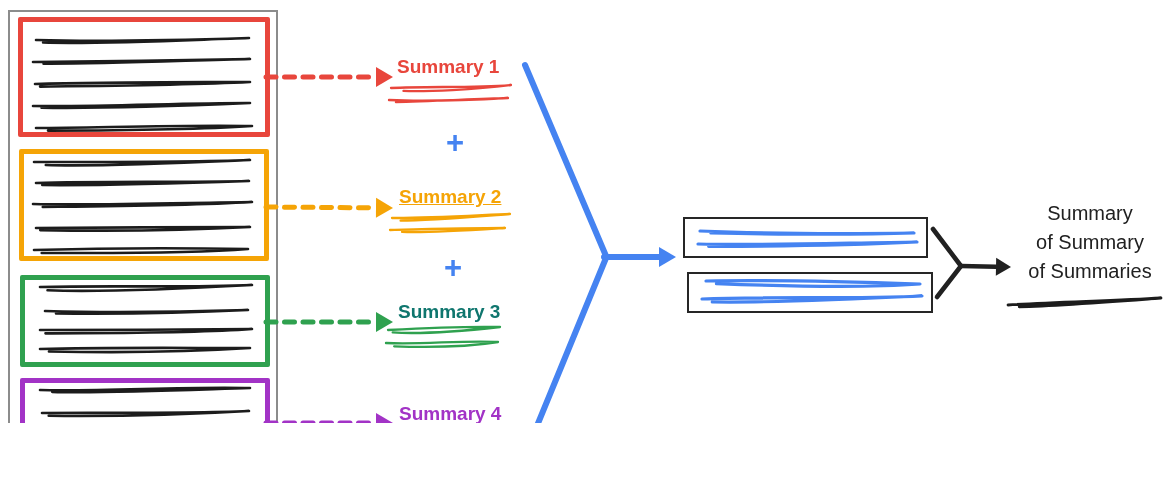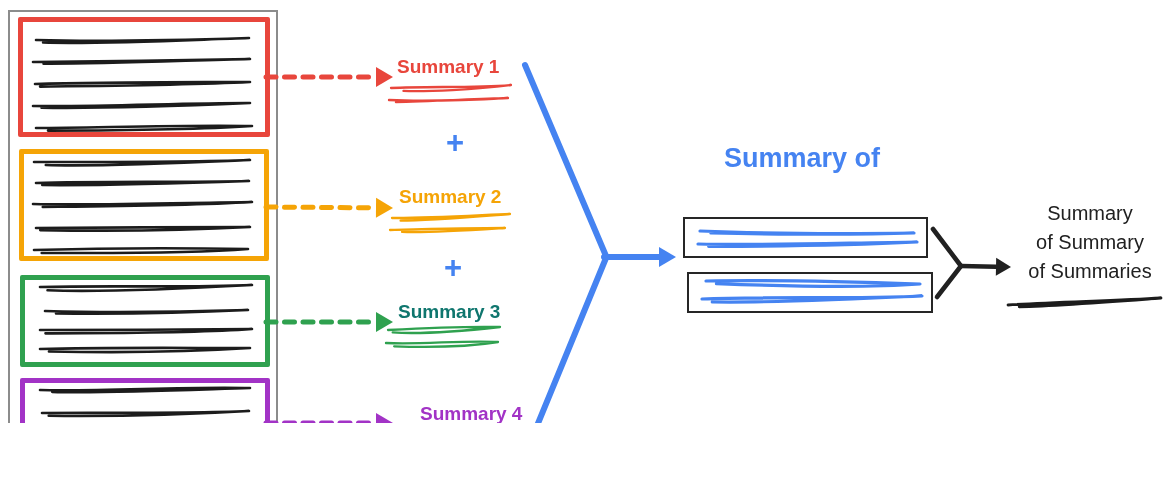--- a/index.html
+++ b/index.html
@@ -13,21 +13,21 @@
   #chunk-1 { left:18px;  top:17px;  width:252px; height:120px; border-width:5px; border-radius:2px; }
   #chunk-2 { left:19px;  top:149px; width:250px; height:112px; border-width:5px; border-radius:2px; }
   #chunk-3 { left:20px;  top:275px; width:250px; height:92px;  border-width:5px; border-radius:2px; }
   #chunk-4 { left:20px;  top:378px; width:250px; height:92px;  border-width:5px; border-radius:2px; }
   #sos-box-1 { left:683px; top:217px; width:245px; height:41px; border-width:2.5px; }
   #sos-box-2 { left:687px; top:272px; width:246px; height:41px; border-width:2.5px; }
   .sum-label { position:absolute; font-size:19px; font-weight:700; white-space:nowrap; }
   #lbl-s1 { left:397px; top:56px; }
   #lbl-s2 { left:399px; top:186px; }
   #lbl-s3 { left:398px; top:301px; }
-  #lbl-s4 { left:399px; top:403px;margin-left:21px; }
+  #lbl-s4 { left:399px; top:403px; }
   .plus { position:absolute; font-size:31px; font-weight:700; width:26px; text-align:center; line-height:31px; }
   #plus-1 { left:442px; top:127px; }
   #plus-2 { left:440px; top:252px; }
   #sos-title { position:absolute; left:687px; top:139px; width:230px; text-align:center;
                font-size:27px; line-height:38px; font-weight:700; }
   #final-label { position:absolute; left:1004px; top:199px; width:172px; text-align:center;
                  font-size:20px; line-height:29px; font-weight:500; }
   .tl { display:block; }
   #art { position:absolute; left:0; top:0; pointer-events:none; }
 </style>
@@ -89,29 +89,28 @@
       <path d="M 706 281 C 770.2 279.6865440672153, 855.8 281.8029749657065, 920 284 C 855.8 288.71595507544583, 770.2 285.6809370713306, 716.4472222222222 283.6079183813443" fill="none" stroke="#4583f1" stroke-width="3.2" stroke-linecap="round" stroke-linejoin="round"></path>
       <path d="M 702 299 C 768 296.2621656378601, 856 299.2592035322359, 922 296 C 856 299.06009945130313, 768 303.0119641632373, 712.2460262345679 301.9239231824417" fill="none" stroke="#4583f1" stroke-width="3.2" stroke-linecap="round" stroke-linejoin="round"></path>
       <line x1="933" y1="229" x2="961" y2="266" stroke="#212121" stroke-width="4.6" stroke-linecap="round"></line>
       <line x1="937" y1="297" x2="961" y2="266" stroke="#212121" stroke-width="4.6" stroke-linecap="round"></line>
       <line x1="961" y1="266" x2="996.0029991002999" y2="266.700059982006" stroke="#212121" stroke-width="4.6" stroke-linecap="round"></line>
       <polygon points="1011,267 995.8230350895035,275.69826052182606 996.1829631110963,257.70185944218593" fill="#212121"></polygon>
       <path d="M 1008 305 C 1053.9 301.87858796296297, 1115.1 301.003249314129, 1161 298 C 1115.1 301.47090706447193, 1053.9 306.00379029492456, 1019.2225308641976 306.7310569272977" fill="none" stroke="#1c1c1c" stroke-width="2.8" stroke-linecap="round" stroke-linejoin="round"></path>
     </svg>
 
   <div class="sum-label" id="lbl-s1" style="color: rgb(232, 70, 60);">Summary 1</div>
-  <div class="sum-label" id="lbl-s2" style="color: rgb(245, 164, 6);">Summary 2</div>
+  <div class="sum-label" id="lbl-s2" style="color: rgb(245, 164, 6); text-decoration: underline;">Summary 2</div>
   <div class="sum-label" id="lbl-s3" style="color: #0f766e;">Summary 3</div>
   <div class="sum-label" id="lbl-s4" style="color: rgb(162, 51, 198);">Summary 4</div>
 
   <div class="plus" id="plus-1" style="color: rgb(69, 131, 241);">+</div>
   <div class="plus" id="plus-2" style="color: rgb(69, 131, 241);">+</div>
 
   <div id="sos-title" style="color: rgb(69, 131, 241);">
-    <span class="tl">Summary of</span>
   </div>
 
   <div id="final-label" style="color: rgb(33, 33, 33);">
     <span class="tl">Summary</span>
     <span class="tl">of Summary</span>
     <span class="tl">of Summaries</span>
   </div>
 </div>
 
 </body></html>

